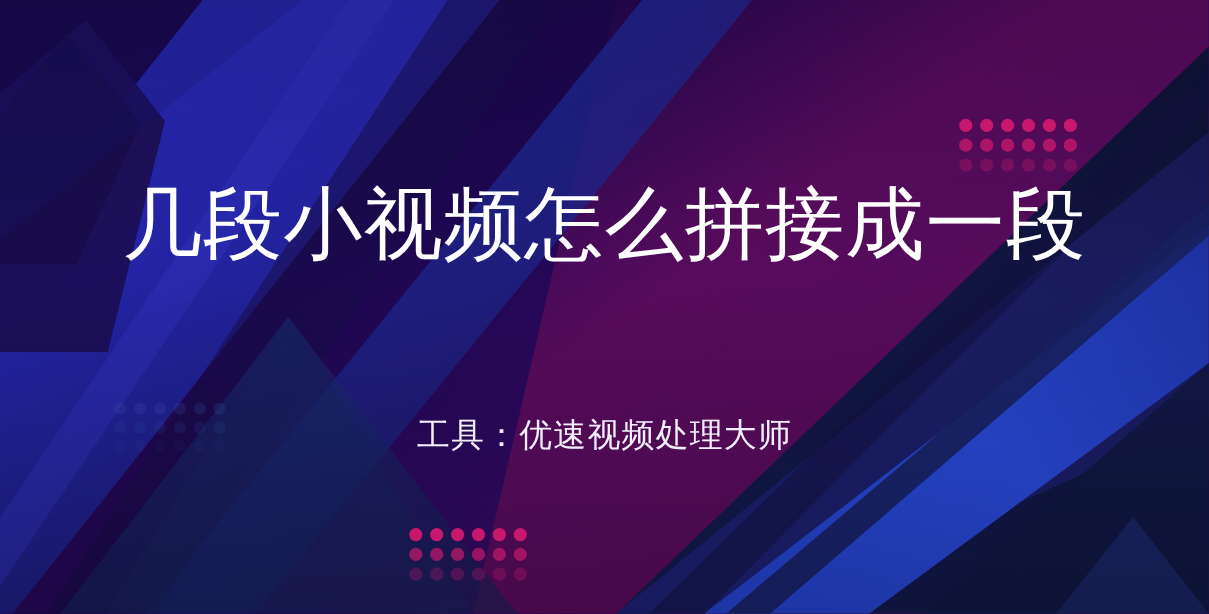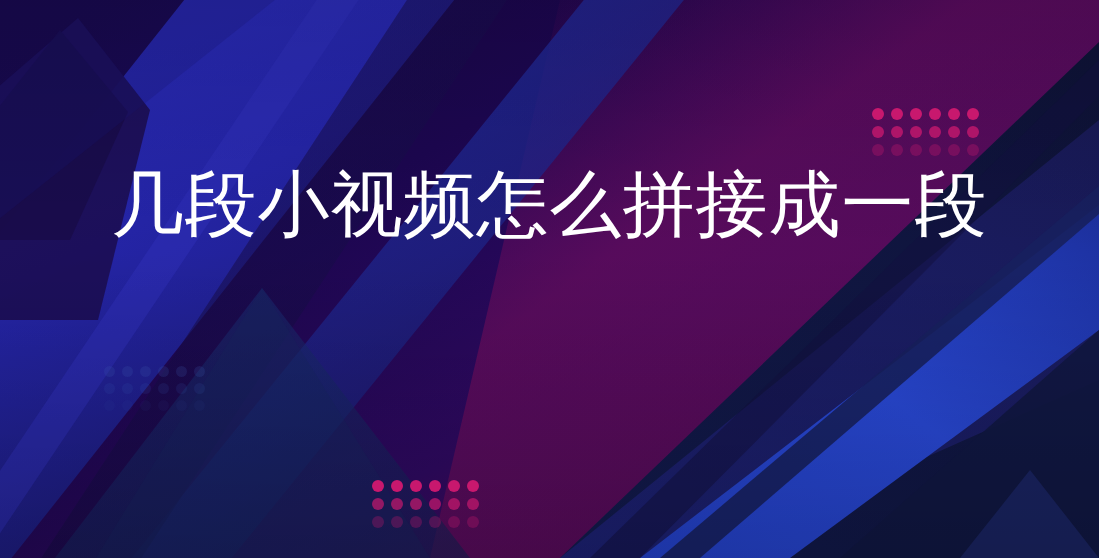--- a/index.html
+++ b/index.html
@@ -263,15 +263,16 @@
       <span class="dot" style="width: 11px; height: 11px; background: rgb(58, 90, 176); opacity: 0.07;"></span>
       <span class="dot" style="width: 11px; height: 11px; background: rgb(58, 90, 176); opacity: 0.07;"></span>
       <span class="dot" style="width: 11px; height: 11px; background: rgb(58, 90, 176); opacity: 0.07;"></span>
       <span class="dot" style="width: 11px; height: 11px; background: rgb(58, 90, 176); opacity: 0.07;"></span>
       <span class="dot" style="width: 11px; height: 11px; background: rgb(58, 90, 176); opacity: 0.07;"></span>
       <span class="dot" style="width: 11px; height: 11px; background: rgb(58, 90, 176); opacity: 0.07;"></span>
     </div>
 
   <div class="text-stack">
     <div class="title">几段小视频怎么拼接成一段</div>
+    <div class="subtitle">工具：优速视频处理大师</div>
   </div>
 
 </div>
 
 </body></html>

